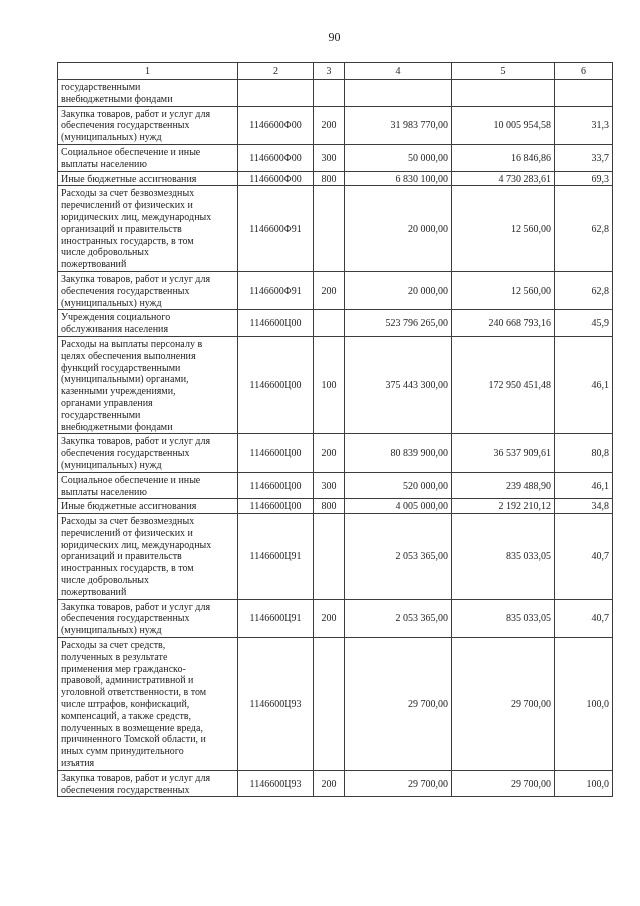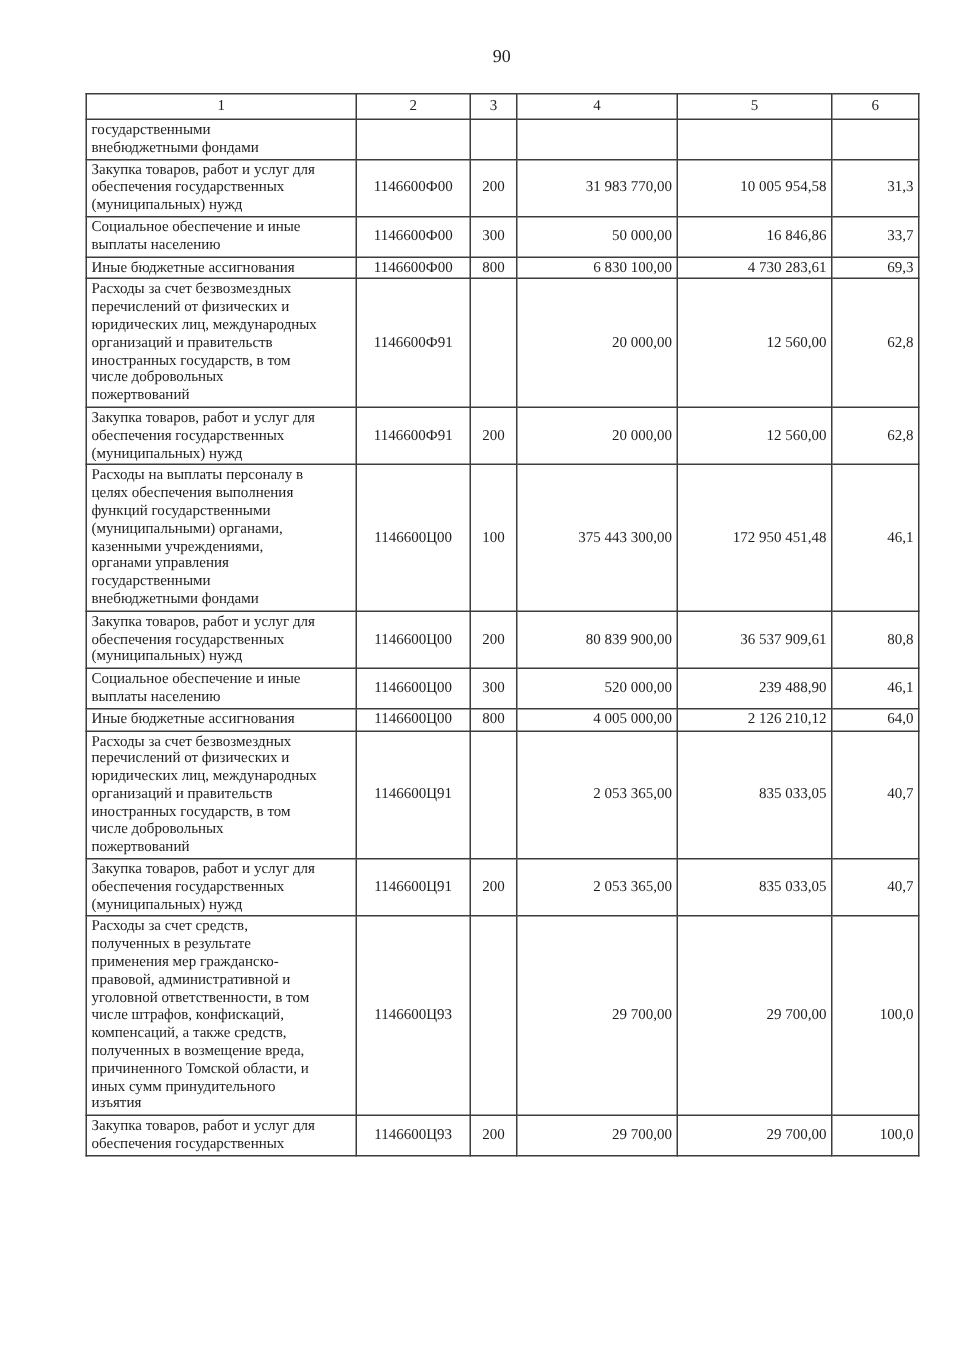--- a/index.html
+++ b/index.html
@@ -152,20 +152,29 @@
     <td class="c-name">Закупка товаров, работ и услуг для
 обеспечения государственных
 (муниципальных) нужд</td>
     <td class="c-code">1146600Ф91</td>
     <td class="c-type">200</td>
     <td class="c-plan">20 000,00</td>
     <td class="c-exec">12 560,00</td>
     <td class="c-pct">62,8</td>
   </tr>
 
+  <tr>
+    <td class="c-name">Учреждения социального
+обслуживания населения</td>
+    <td class="c-code">1146600Ц00</td>
+    <td class="c-type"></td>
+    <td class="c-plan">523 796 265,00</td>
+    <td class="c-exec">240 668 793,16</td>
+    <td class="c-pct">45,9</td>
+  </tr>
 
   <tr>
     <td class="c-name">Расходы на выплаты персоналу в
 целях обеспечения выполнения
 функций государственными
 (муниципальными) органами,
 казенными учреждениями,
 органами управления
 государственными
 внебюджетными фондами</td>
@@ -196,22 +205,22 @@
     <td class="c-exec">239 488,90</td>
     <td class="c-pct">46,1</td>
   </tr>
 
 
   <tr>
     <td class="c-name">Иные бюджетные ассигнования</td>
     <td class="c-code">1146600Ц00</td>
     <td class="c-type">800</td>
     <td class="c-plan">4 005 000,00</td>
-    <td class="c-exec">2 126 210,12</td>
-    <td class="c-pct">64,0</td>
+    <td class="c-exec">2 192 210,12</td>
+    <td class="c-pct">34,8</td>
   </tr>
 
   <tr>
     <td class="c-name">Расходы за счет безвозмездных
 перечислений от физических и
 юридических лиц, международных
 организаций и правительств
 иностранных государств, в том
 числе добровольных
 пожертвований</td>

